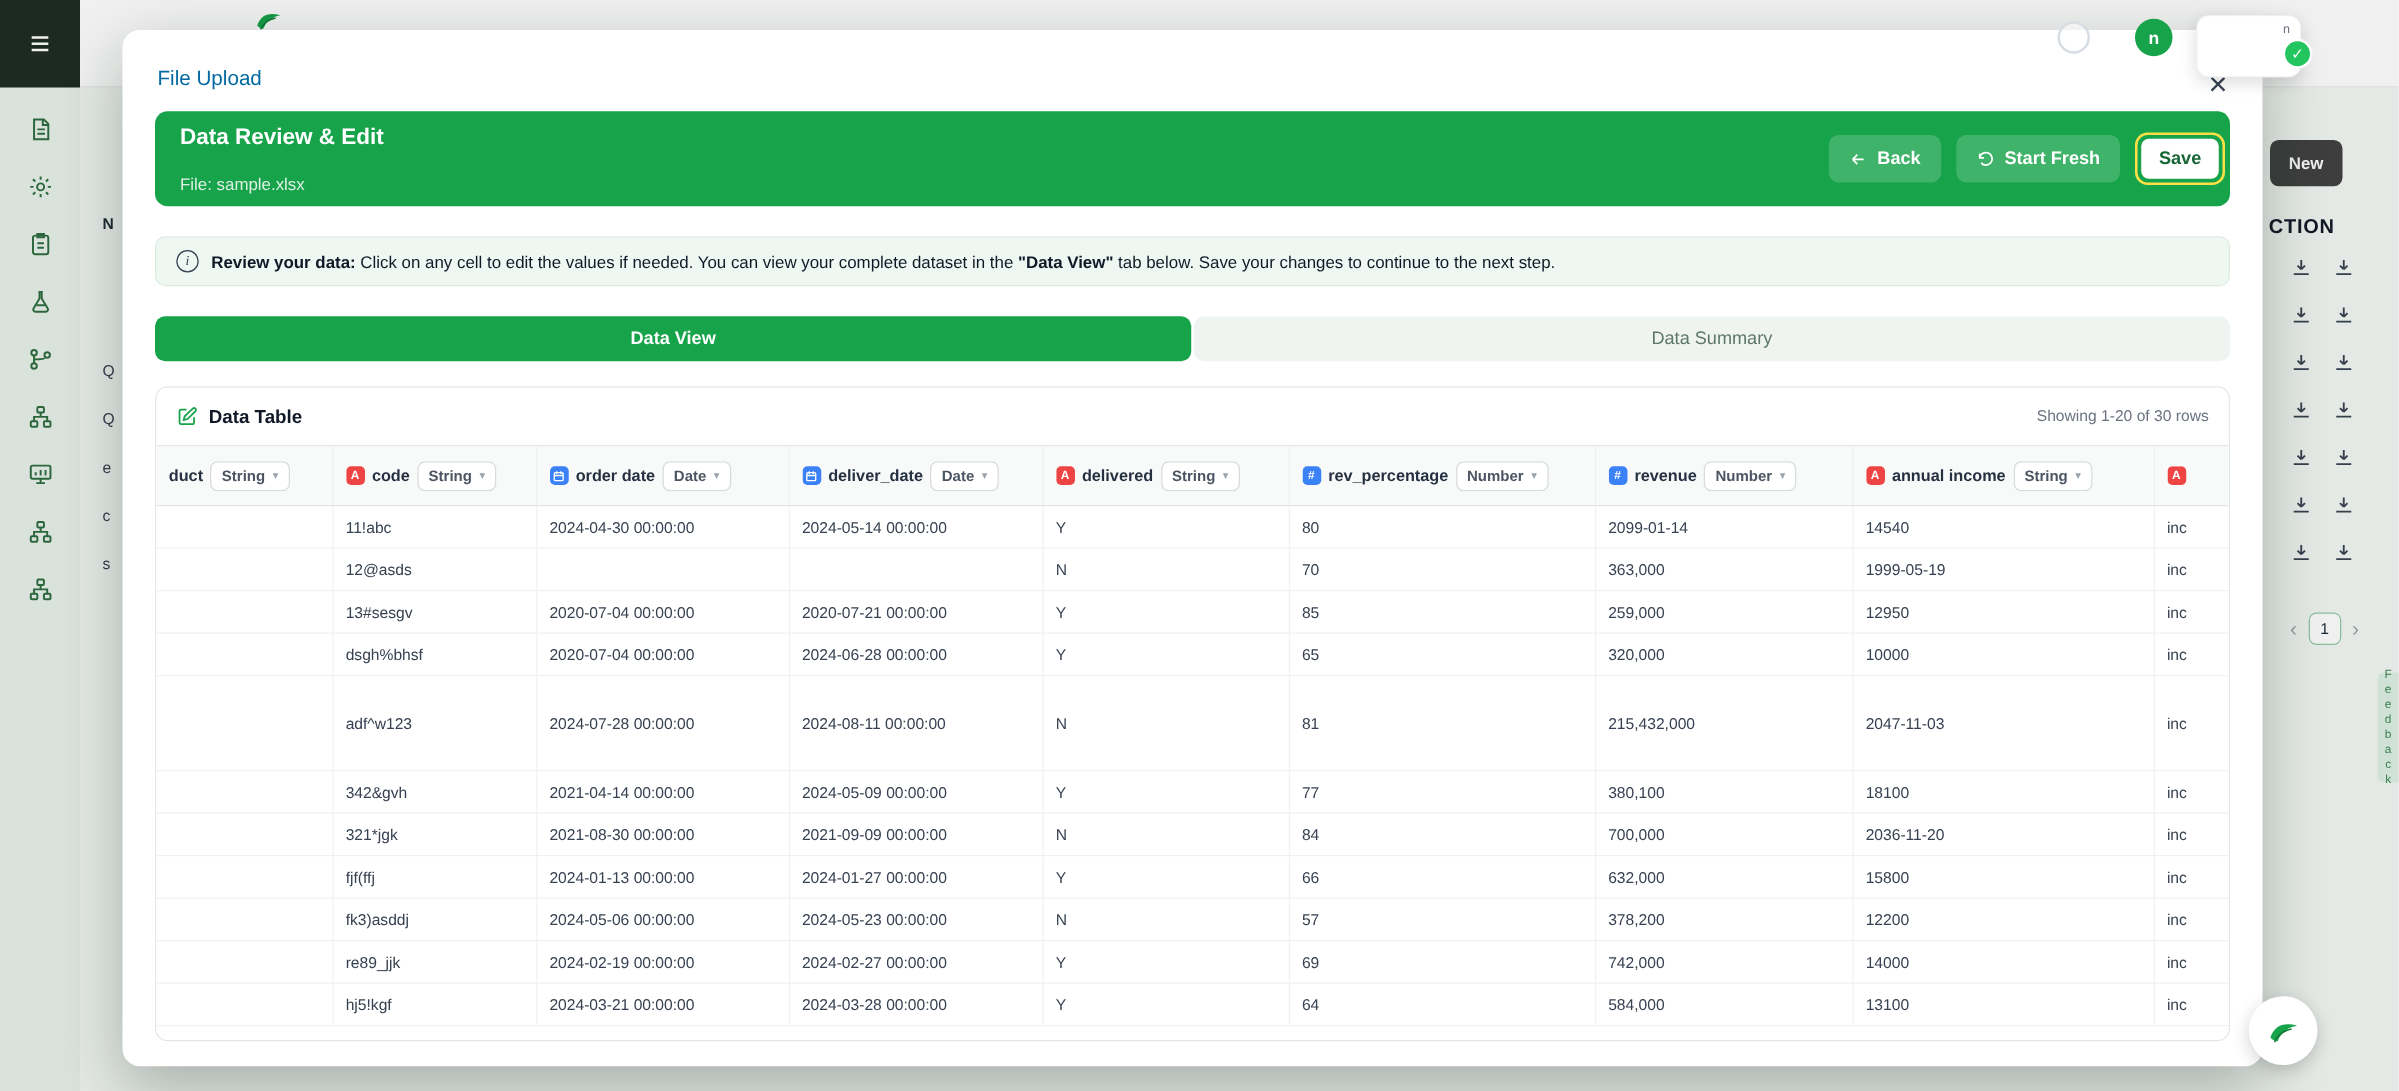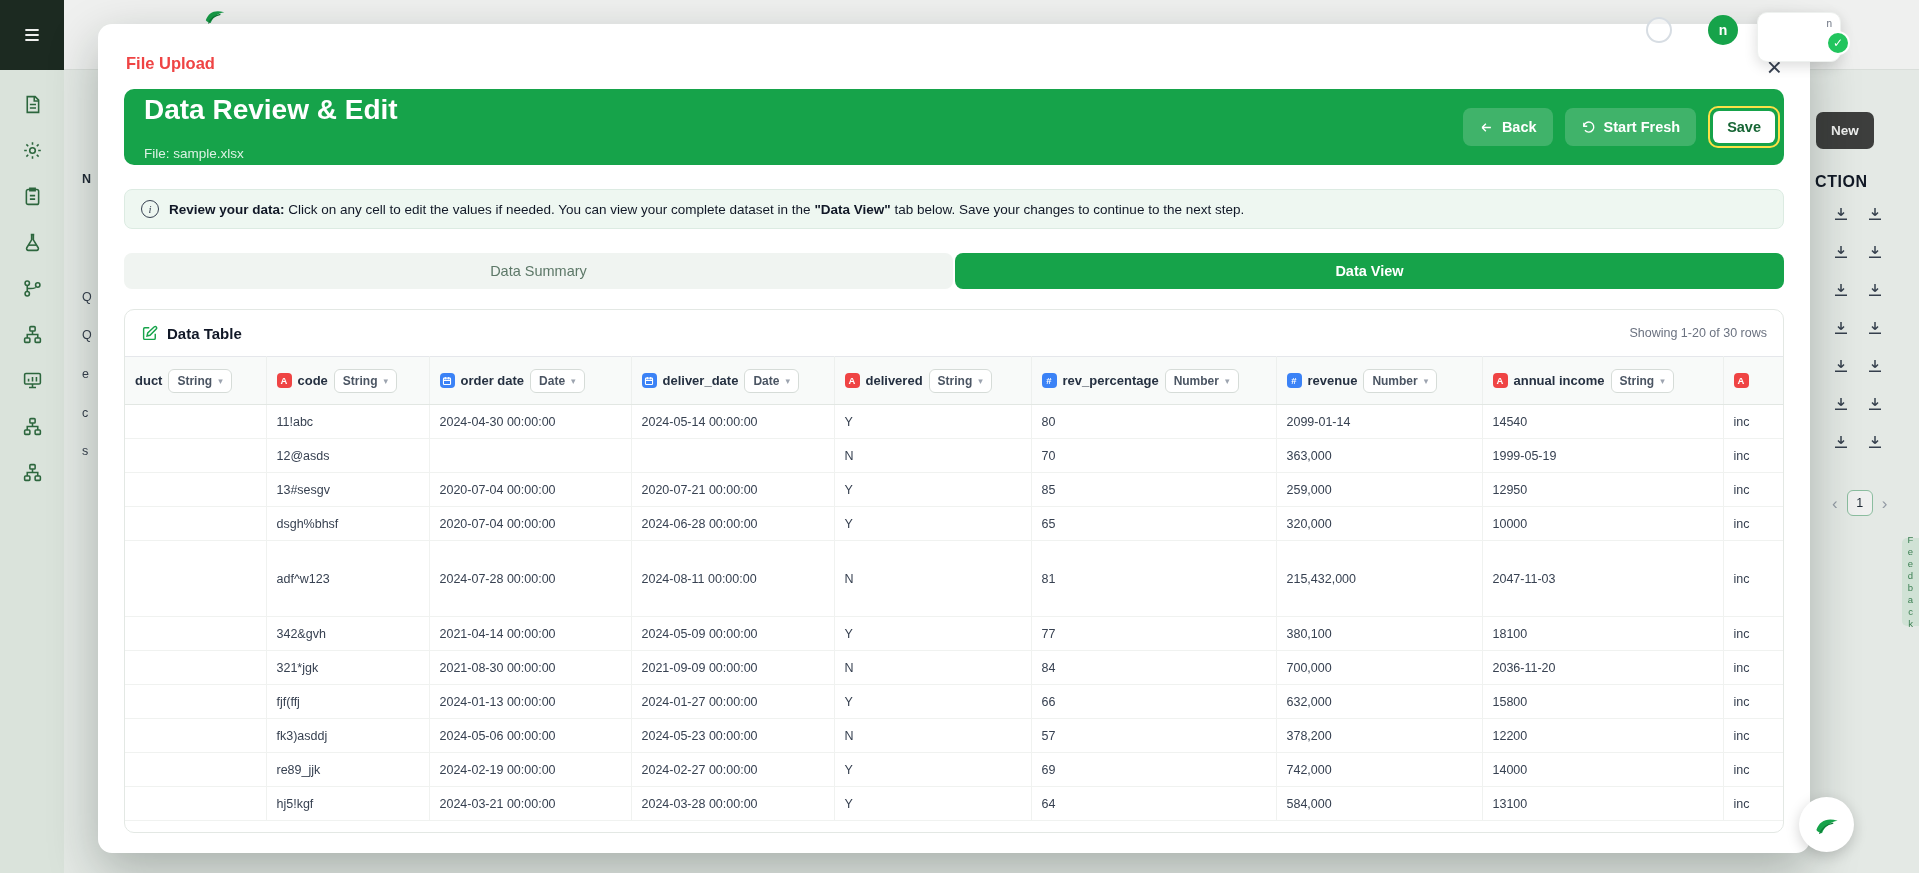--- a/index.html
+++ b/index.html
@@ -36,28 +36,28 @@
   .feedback { position:absolute; right:0; top:538px; width:17px; height:88px; background:#def0e4; color:#3f8757;
               border-radius:5px 0 0 5px; writing-mode:vertical-rl; text-orientation:upright; font-size:9.5px; letter-spacing:1px;
               display:flex; align-items:center; justify-content:center; z-index:2; cursor:pointer; }
 
   .backdrop { position:absolute; inset:0; background:rgba(26,38,30,0.07); z-index:4; }
 
   
   .modal { position:absolute; left:98px; top:24px; width:1712px; height:829px; background:#fff; border-radius:14px;
            box-shadow:0 18px 50px rgba(15,30,20,.28); z-index:10; overflow:hidden; }
   .m-titlebar { padding:30px 28px 0; }
-  .m-title { font-size:16.5px; font-weight:700; color:#ef4444; }
+  .m-title { font-size:16.5px; font-weight:400; color:#0369a1; }
   .m-close { position:absolute; top:30px; right:28px; background:none; border:none; font-size:26px; line-height:1;
              color:#374151; cursor:pointer; font-family:inherit; }
   .m-body { padding:16px 26px 0; }
 
   .panel-head { height:76px; border-radius:10px; background:#16a34a; display:flex; align-items:center;
                 justify-content:space-between; padding:0 20px; }
-  .ph-title { font-size:28px; font-weight:800; color:#fff; }
+  .ph-title { font-size:18px; font-weight:800; color:#fff; }
   .ph-sub { font-size:13.5px; color:rgba(255,255,255,.85); margin-top:20px; }
   .ph-actions { display:flex; align-items:center; gap:12px; }
   .btn { display:inline-flex; align-items:center; gap:8px; border:none; border-radius:8px; font-family:inherit;
          font-size:14.5px; cursor:pointer; }
   .btn.ghost { background:rgba(255,255,255,.18); color:#fff; height:38px; padding:0 16px; font-weight:600; }
   .btn .ic { width:15px; height:15px; display:inline-block; }
   .btn .ic svg { width:15px; height:15px; }
   .save-hl { display:inline-block; border:2px solid #fde047; border-radius:10px; padding:3px; margin-right:-16px; }
   .btn.save { background:#fff; color:#166534; height:32px; padding:0 14px; font-weight:700; border-radius:6px; }
 
@@ -329,22 +329,22 @@
           </span>
         </div>
       </div>
 
       <div class="banner">
         <span class="info-ic">i</span>
         <span class="banner-text"><b>Review your data:</b><span> Click on any cell to edit the values if needed. You can view your complete dataset in the </span><b>"Data View"</b><span> tab below. Save your changes to continue to the next step.</span></span>
       </div>
 
       <div class="tabs">
+        <div class="tab active">Data View</div>
         <div class="tab inactive">Data Summary</div>
-        <div class="tab active">Data View</div>
       </div>
 
       <div class="tcard">
         <div class="tcard-head">
           <div class="tc-left">
             <span class="ic pencil"><svg viewBox="0 0 24 24" fill="none" stroke="currentColor" stroke-width="1.9">
                   <path d="M11 5H5a1.5 1.5 0 0 0-1.5 1.5V19A1.5 1.5 0 0 0 5 20.5h12.5A1.5 1.5 0 0 0 19 19v-6"></path>
                   <path d="M17.8 3.7a2 2 0 0 1 2.8 2.8L12 15l-4 1 1-4z"></path>
                 </svg></span>
             <span class="tc-title">Data Table</span>

